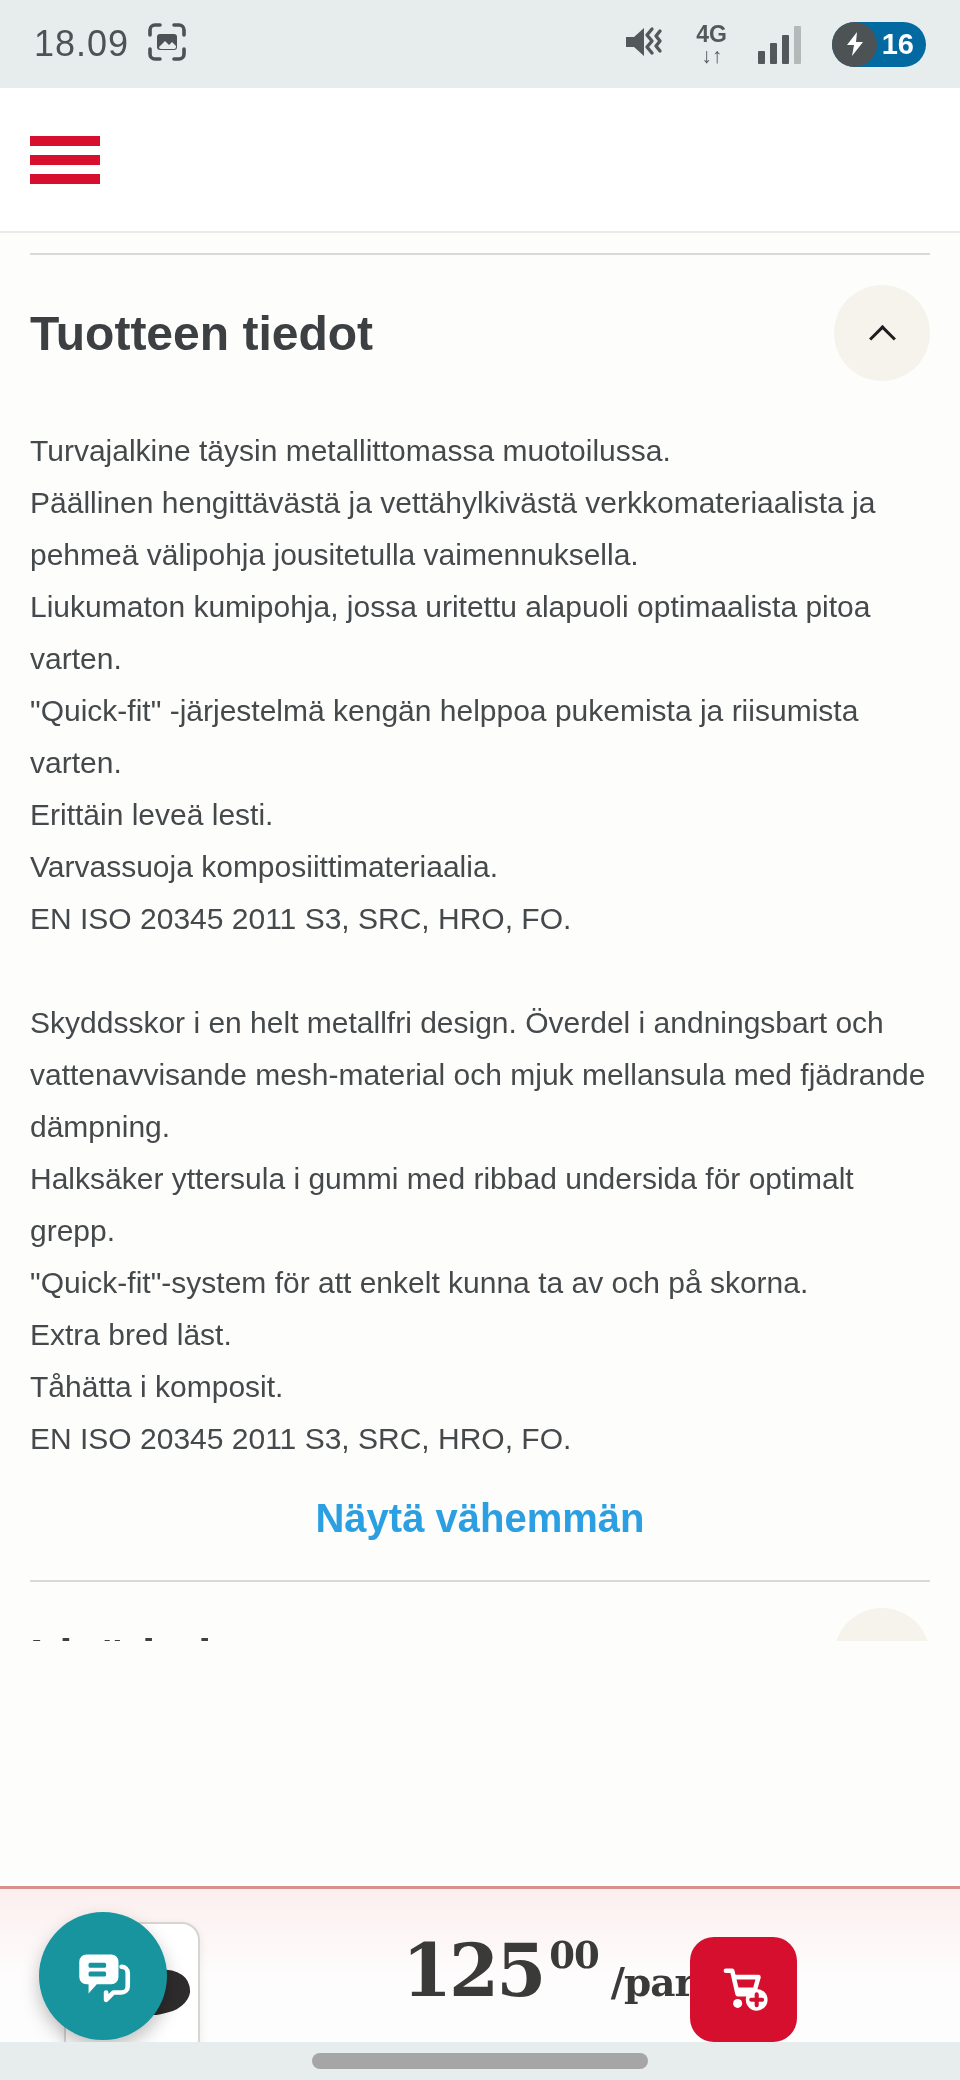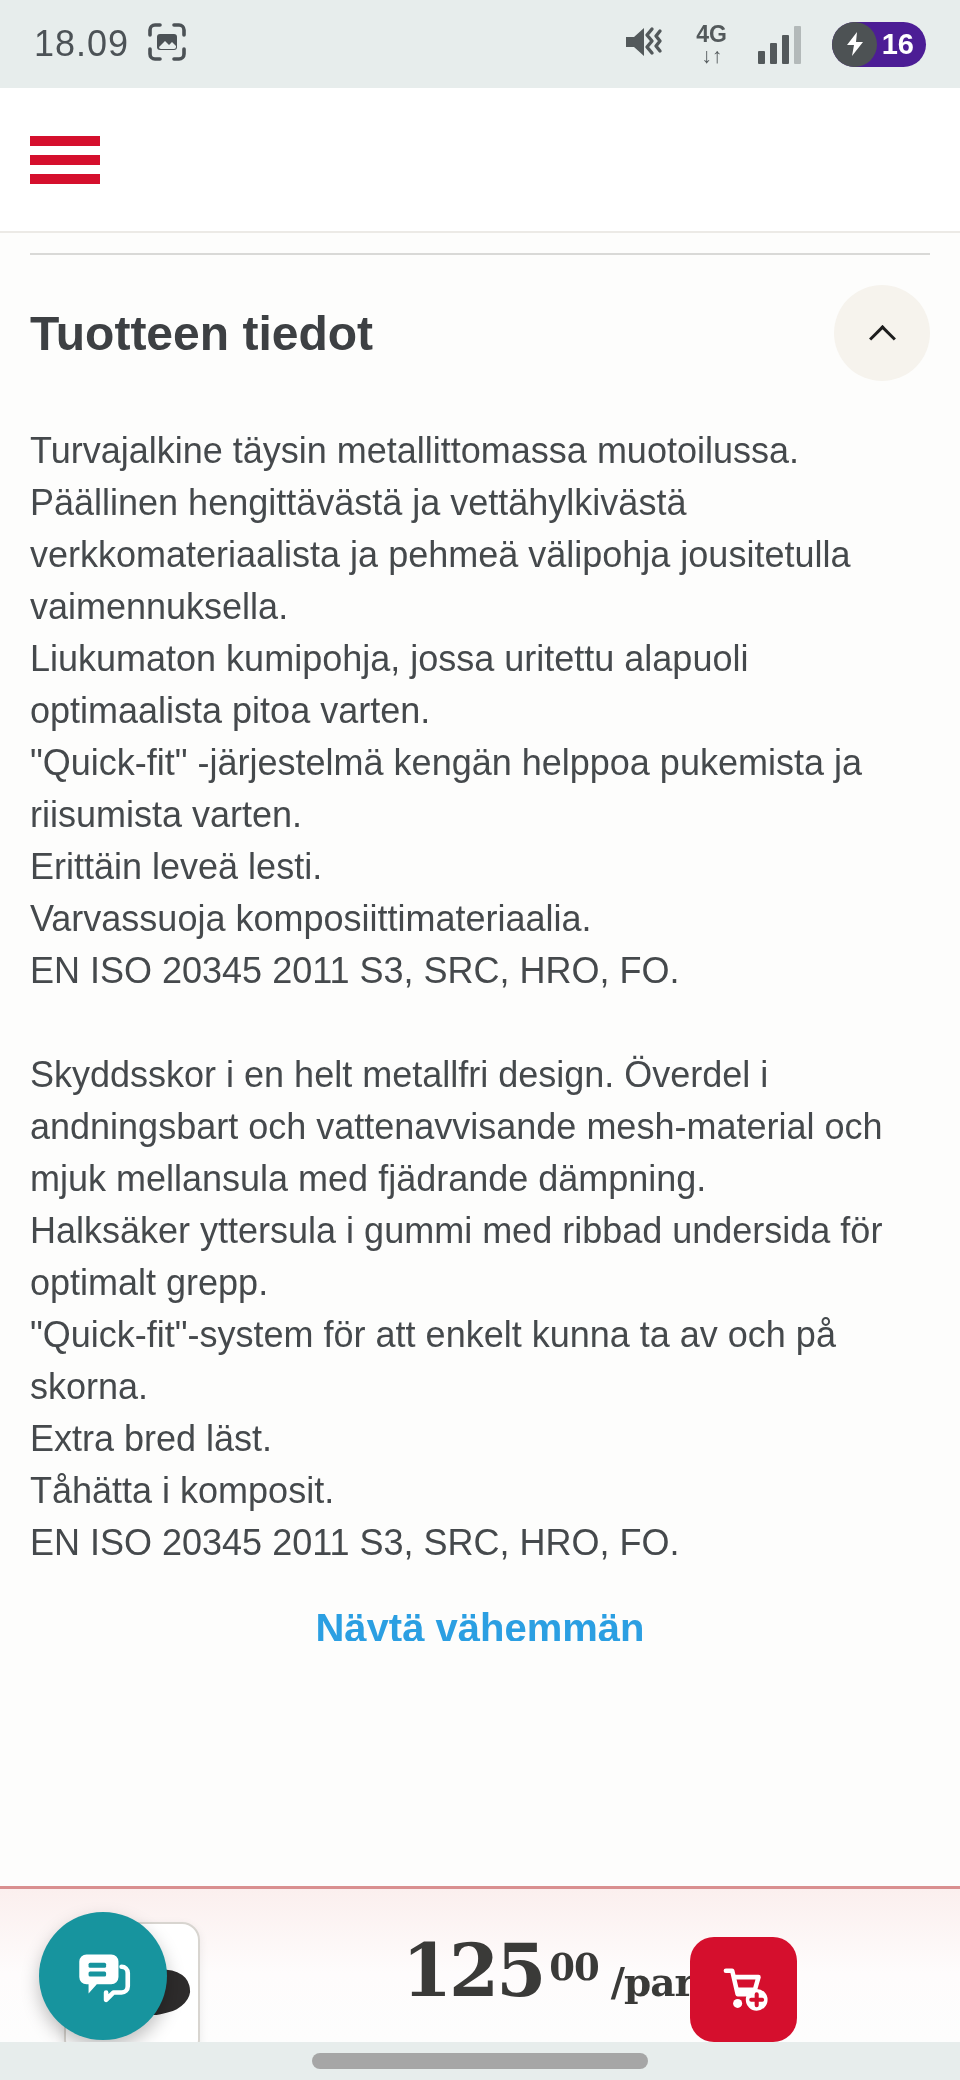--- a/index.html
+++ b/index.html
@@ -20,21 +20,21 @@
   .sb-left{display:flex;align-items:center;gap:16px;}
   .sb-time{font-size:36px;color:#4c5256;letter-spacing:1px;}
   .sb-right{display:flex;align-items:center;gap:31px;}
   .net-stack{display:flex;flex-direction:column;align-items:center;line-height:1;color:#53595b;}
   .net-label{font-size:23px;font-weight:700;}
   .net-arrows{font-size:21px;font-weight:700;margin-top:-1px;}
   .sig-bars{display:flex;align-items:flex-end;gap:5px;height:40px;}
   .sig-bars i{display:block;width:7px;background:#53595b;border-radius:1px;}
   .sig-bars i.b1{height:13px;} .sig-bars i.b2{height:21px;} .sig-bars i.b3{height:29px;}
   .sig-bars i.b4{height:38px;background:#b3b9b9;}
-  .battery{position:relative;width:94px;height:45px;background:#4c1d95;border-radius:23px;}
+  .battery{position:relative;width:94px;height:45px;background:#0369a1;border-radius:23px;}
   .battery-bolt{position:absolute;left:0;top:0;width:45px;height:45px;border-radius:50%;background:#4d5254;display:flex;align-items:center;justify-content:center;}
   .battery-num{position:absolute;right:12px;top:0;height:45px;display:flex;align-items:center;color:#fff;font-size:29px;font-weight:700;}
 
   
   .header{height:145px;background:#fff;border-bottom:2px solid #eceae6;display:flex;align-items:center;padding:0 30px;gap:30px;}
   .hamburger{width:70px;display:flex;flex-direction:column;gap:9px;background:none;border:none;padding:0;cursor:pointer;}
   .hamburger .bar{height:10px;background:var(--brand_red);}
   .search-box{flex:1;height:99px;background:#f7f5f0;border:2px solid #ddd9d2;border-radius:12px;display:flex;align-items:center;padding:0 7px 0 34px;}
   .search-input{flex:1;height:90px;border:none;background:transparent;outline:none;font-family:"Liberation Sans",sans-serif;font-size:42px;color:#46494c;min-width:0;}
   .search-input::placeholder{color:#a7a7a5;}
@@ -47,33 +47,33 @@
   .div-2{margin-top:38px;}
   .div-3{margin-top:38px;}
   .section-row{display:flex;align-items:center;justify-content:space-between;height:96px;}
   .row-1{margin-top:30px;}
   .row-2{margin-top:26px;}
   .section-title{font-size:48px;font-weight:700;color:var(--text_dark);}
   .chev-btn{width:96px;height:96px;border-radius:50%;background:#f6f3ed;border:none;display:flex;align-items:center;justify-content:center;cursor:pointer;}
   .chev{display:block;width:19px;height:19px;border:solid #1d1d1d;border-width:0 3px 3px 0;}
   .chev.up{transform:translateY(5px) rotate(-135deg);}
   .chev.down{transform:translateY(-5px) rotate(45deg);}
-  .desc{font-size:36px;line-height:52px;color:var(--text_body);white-space:pre-line;}
+  .desc{font-size:30px;line-height:52px;color:var(--text_body);white-space:pre-line;}
   .desc-fi{margin-top:44px;}
   .desc-sv{margin-top:52px;}
   .show-less{display:block;width:100%;background:none;border:none;margin-top:16px;text-align:center;color:var(--link_blue);font-family:"Liberation Sans",sans-serif;font-weight:700;font-size:40px;cursor:pointer;}
 
   
   .bottom-bar{position:absolute;left:0;right:0;bottom:38px;height:156px;border-top:3px solid #d98f8f;background:linear-gradient(180deg,#fbefee 0%,#fefcfc 55%,#fdfdfd 100%);}
   .thumb-card{position:absolute;left:64px;top:33px;width:136px;height:136px;background:#fff;border:2px solid #d8d5d0;border-radius:18px;box-shadow:0 3px 10px rgba(0,0,0,.08);cursor:pointer;}
   .thumb-shoe{position:absolute;right:8px;top:46px;width:62px;height:44px;background:#2e2c2c;border-radius:50% 50% 45% 45%;transform:rotate(-12deg);}
   .chat-btn{position:absolute;left:39px;top:23px;width:128px;height:128px;border-radius:50%;background:var(--chat_teal);border:none;box-shadow:0 8px 18px rgba(0,0,0,.25);display:flex;align-items:center;justify-content:center;cursor:pointer;}
   .price{position:absolute;left:402px;top:46px;display:flex;align-items:flex-start;color:#3a3a38;font-family:"DejaVu Serif",serif;font-weight:700;}
   .price-whole{font-size:72px;line-height:1;letter-spacing:-3px;}
-  .price-dec{font-size:37px;line-height:1;margin:14px 0 0 6px;letter-spacing:-1px;}
+  .price-dec{font-size:37px;line-height:1;margin:2px 0 0 6px;letter-spacing:-1px;}
   .price-unit{font-size:39px;line-height:1;margin:28px 0 0 12px;letter-spacing:-1px;}
   .cart-btn{position:absolute;left:690px;top:48px;width:107px;height:105px;background:var(--brand_red);border:none;border-radius:24px;display:flex;align-items:center;justify-content:center;cursor:pointer;}
 
   
   .gesture-strip{position:absolute;left:0;right:0;bottom:0;height:38px;background:var(--statusbar_bg);}
   .home-indicator{position:absolute;left:312px;top:11px;width:336px;height:16px;border-radius:8px;background:#a6a6a6;cursor:pointer;}
 </style>
 </head>
 <body>
 

